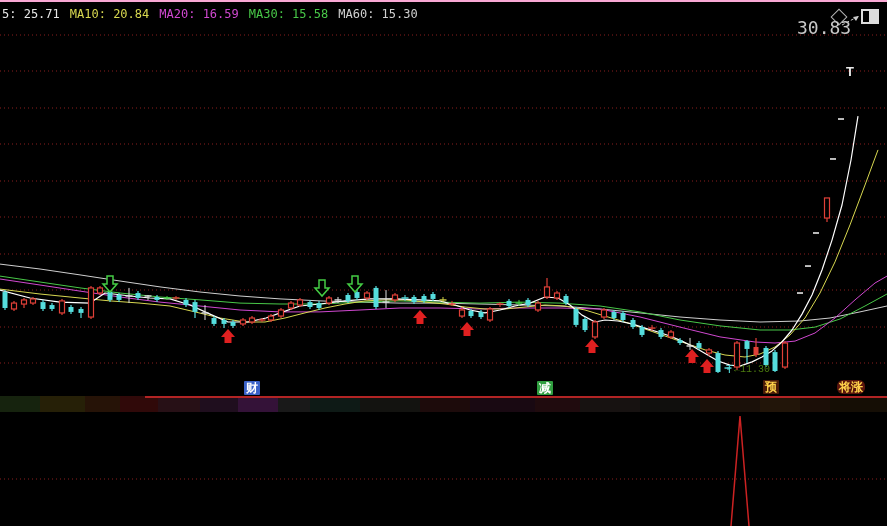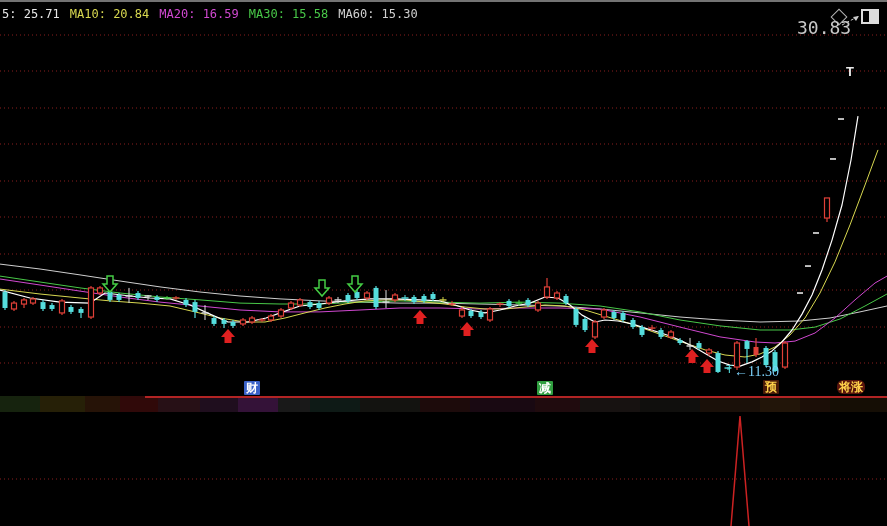--- a/index.html
+++ b/index.html
@@ -1,34 +1,34 @@
 <!DOCTYPE html>
 <html><head>
 <meta charset="utf-8">
 <style>
   html,body{margin:0;padding:0;background:#000;}
   body{position:relative;width:887px;height:526px;overflow:hidden;
        font-family:"Liberation Sans","DejaVu Sans",sans-serif;}
   #topbar{position:absolute;left:0;top:0;width:887px;height:26px;
-          border-top:2px solid #737373;box-sizing:border-box;z-index:5;text-align:right;}
+          border-top:2px solid #f9a8d4;box-sizing:border-box;z-index:5;text-align:right;}
   #legend{position:absolute;left:2px;top:5px;white-space:nowrap;
           font-family:"DejaVu Sans Mono","Liberation Mono",monospace;
           font-size:12px;letter-spacing:0px;}
   #legend span{margin-right:10px;}
   #topbar-icons{position:absolute;right:8px;top:7px;display:flex;gap:16px;align-items:center;}
   #diamond-icon{width:10px;height:10px;border:1.5px solid #b5b5b5;transform:rotate(45deg);}
   #panel-icon{width:14px;height:11px;border:2px solid #ddd;position:relative;background:#000;}
   #panel-icon .fill{position:absolute;right:0;top:0;width:8px;height:11px;background:#ddd;}
   #chart-svg{position:absolute;left:0;top:0;z-index:1;}
   .ann{position:absolute;z-index:6;}
   #price-callout{left:797px;top:17px;color:#c8c8c8;font-size:18px;
                  font-family:"DejaVu Sans Mono",monospace;}
   #t-top{left:846px;top:64px;color:#e8e8e8;font-size:13px;font-weight:bold;}
-  #low-callout{left:734px;top:364px;color:#7dd3fc;font-size:14px;
-               font-family:Liberation Serif, serif;}
+  #low-callout{left:734px;top:364px;color:#4d7c0f;font-size:10px;
+               font-family:Liberation Mono, monospace;}
   #t-candle{left:726px;top:363px;color:#55dddd;font-size:11px;}
   .badge{position:absolute;z-index:6;font-size:12px;line-height:14px;
          padding:0 2px;border-radius:1px;font-weight:bold;}
 </style>
 </head>
 <body>
 
 <svg id="chart-svg" width="887" height="526" viewBox="0 0 887 526">
     <line x1="0" y1="35" x2="887" y2="35" stroke="#8a1f1f" stroke-width="1" stroke-dasharray="1,3"></line>
     <line x1="0" y1="71" x2="887" y2="71" stroke="#8a1f1f" stroke-width="1" stroke-dasharray="1,3"></line>

